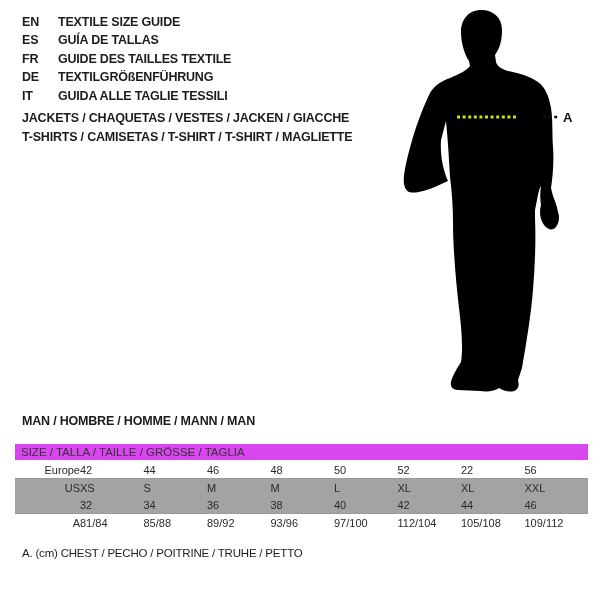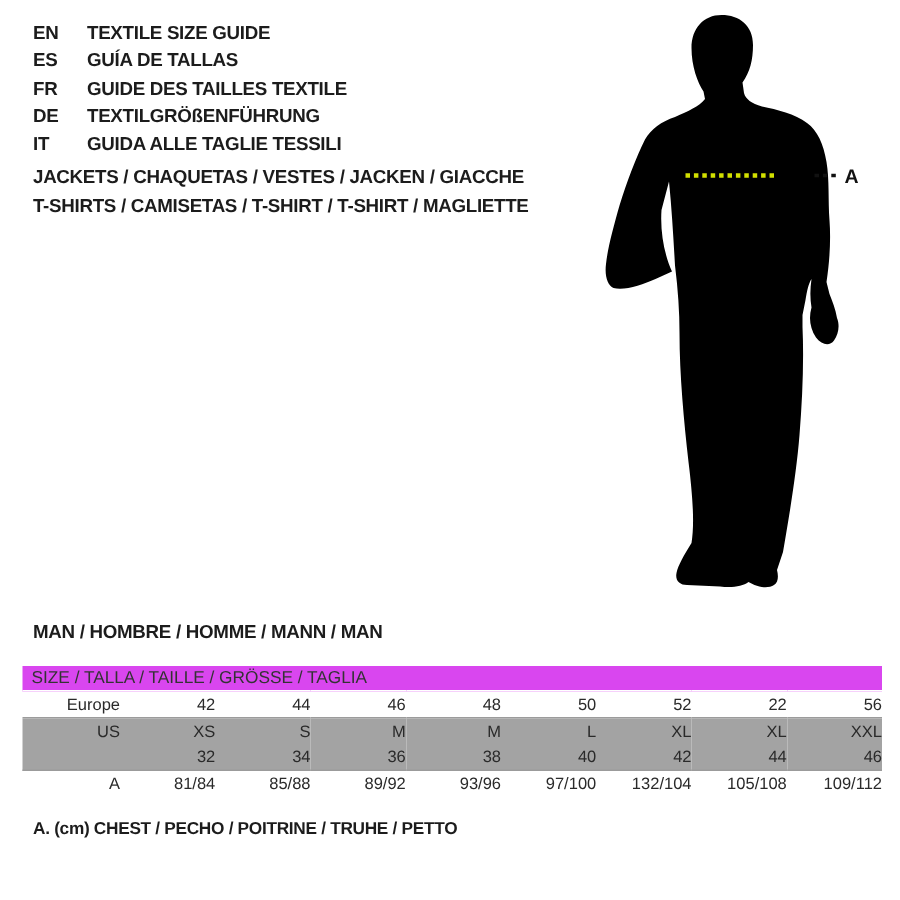--- a/index.html
+++ b/index.html
@@ -40,37 +40,37 @@
 
   
   table.size {
     position: absolute; left: 15px; top: 444px;
     width: 573px;
     border-collapse: collapse; table-layout: fixed;
     font-size: 11px;
   }
   table.size td {
     padding: 0; height: 17px;
-    text-align: right; vertical-align: middle;
+    text-align: left; vertical-align: middle;
     color: #2a2a2a; white-space: nowrap;
   }
   table.size .header-row td {
     background: #d946ef;
     text-align: left; padding-left: 6px;
     font-size: 11.5px; color: #333333; height: 16px;
     border-bottom: 1px solid #ffffff;
   }
   table.size td.row-label { text-align: right; padding-left: 6px; }
   table.size tr.shaded td { background: #a3a3a3; }
   table.size tr.rule-below td { border-bottom: 1px solid #9b9b9b; }
 
   
   .footnote {
     left: 22px; top: 547px;
-    font-weight: bold; font-size: 11.5px; letter-spacing: -0.2px;
+    font-weight: normal; font-size: 11.5px; letter-spacing: -0.2px;
   }
 </style>
 </head>
 <body>
 
 <div class="abs lang-list">
     <div class="lang-row">
       <span class="lang-code">EN</span>
       <span>TEXTILE SIZE GUIDE</span>
     </div>
@@ -202,20 +202,20 @@
         <td>44</td>
         <td>46</td>
       </tr>
       <tr>
         <td class="row-label">A</td>
         <td>81/84</td>
         <td>85/88</td>
         <td>89/92</td>
         <td>93/96</td>
         <td>97/100</td>
-        <td>132/104</td>
+        <td>112/104</td>
         <td>105/108</td>
         <td>109/112</td>
       </tr>
     </tbody>
 </table>
 
 <div class="abs footnote">A. (cm) CHEST / PECHO / POITRINE / TRUHE / PETTO</div>
 
 </body></html>

